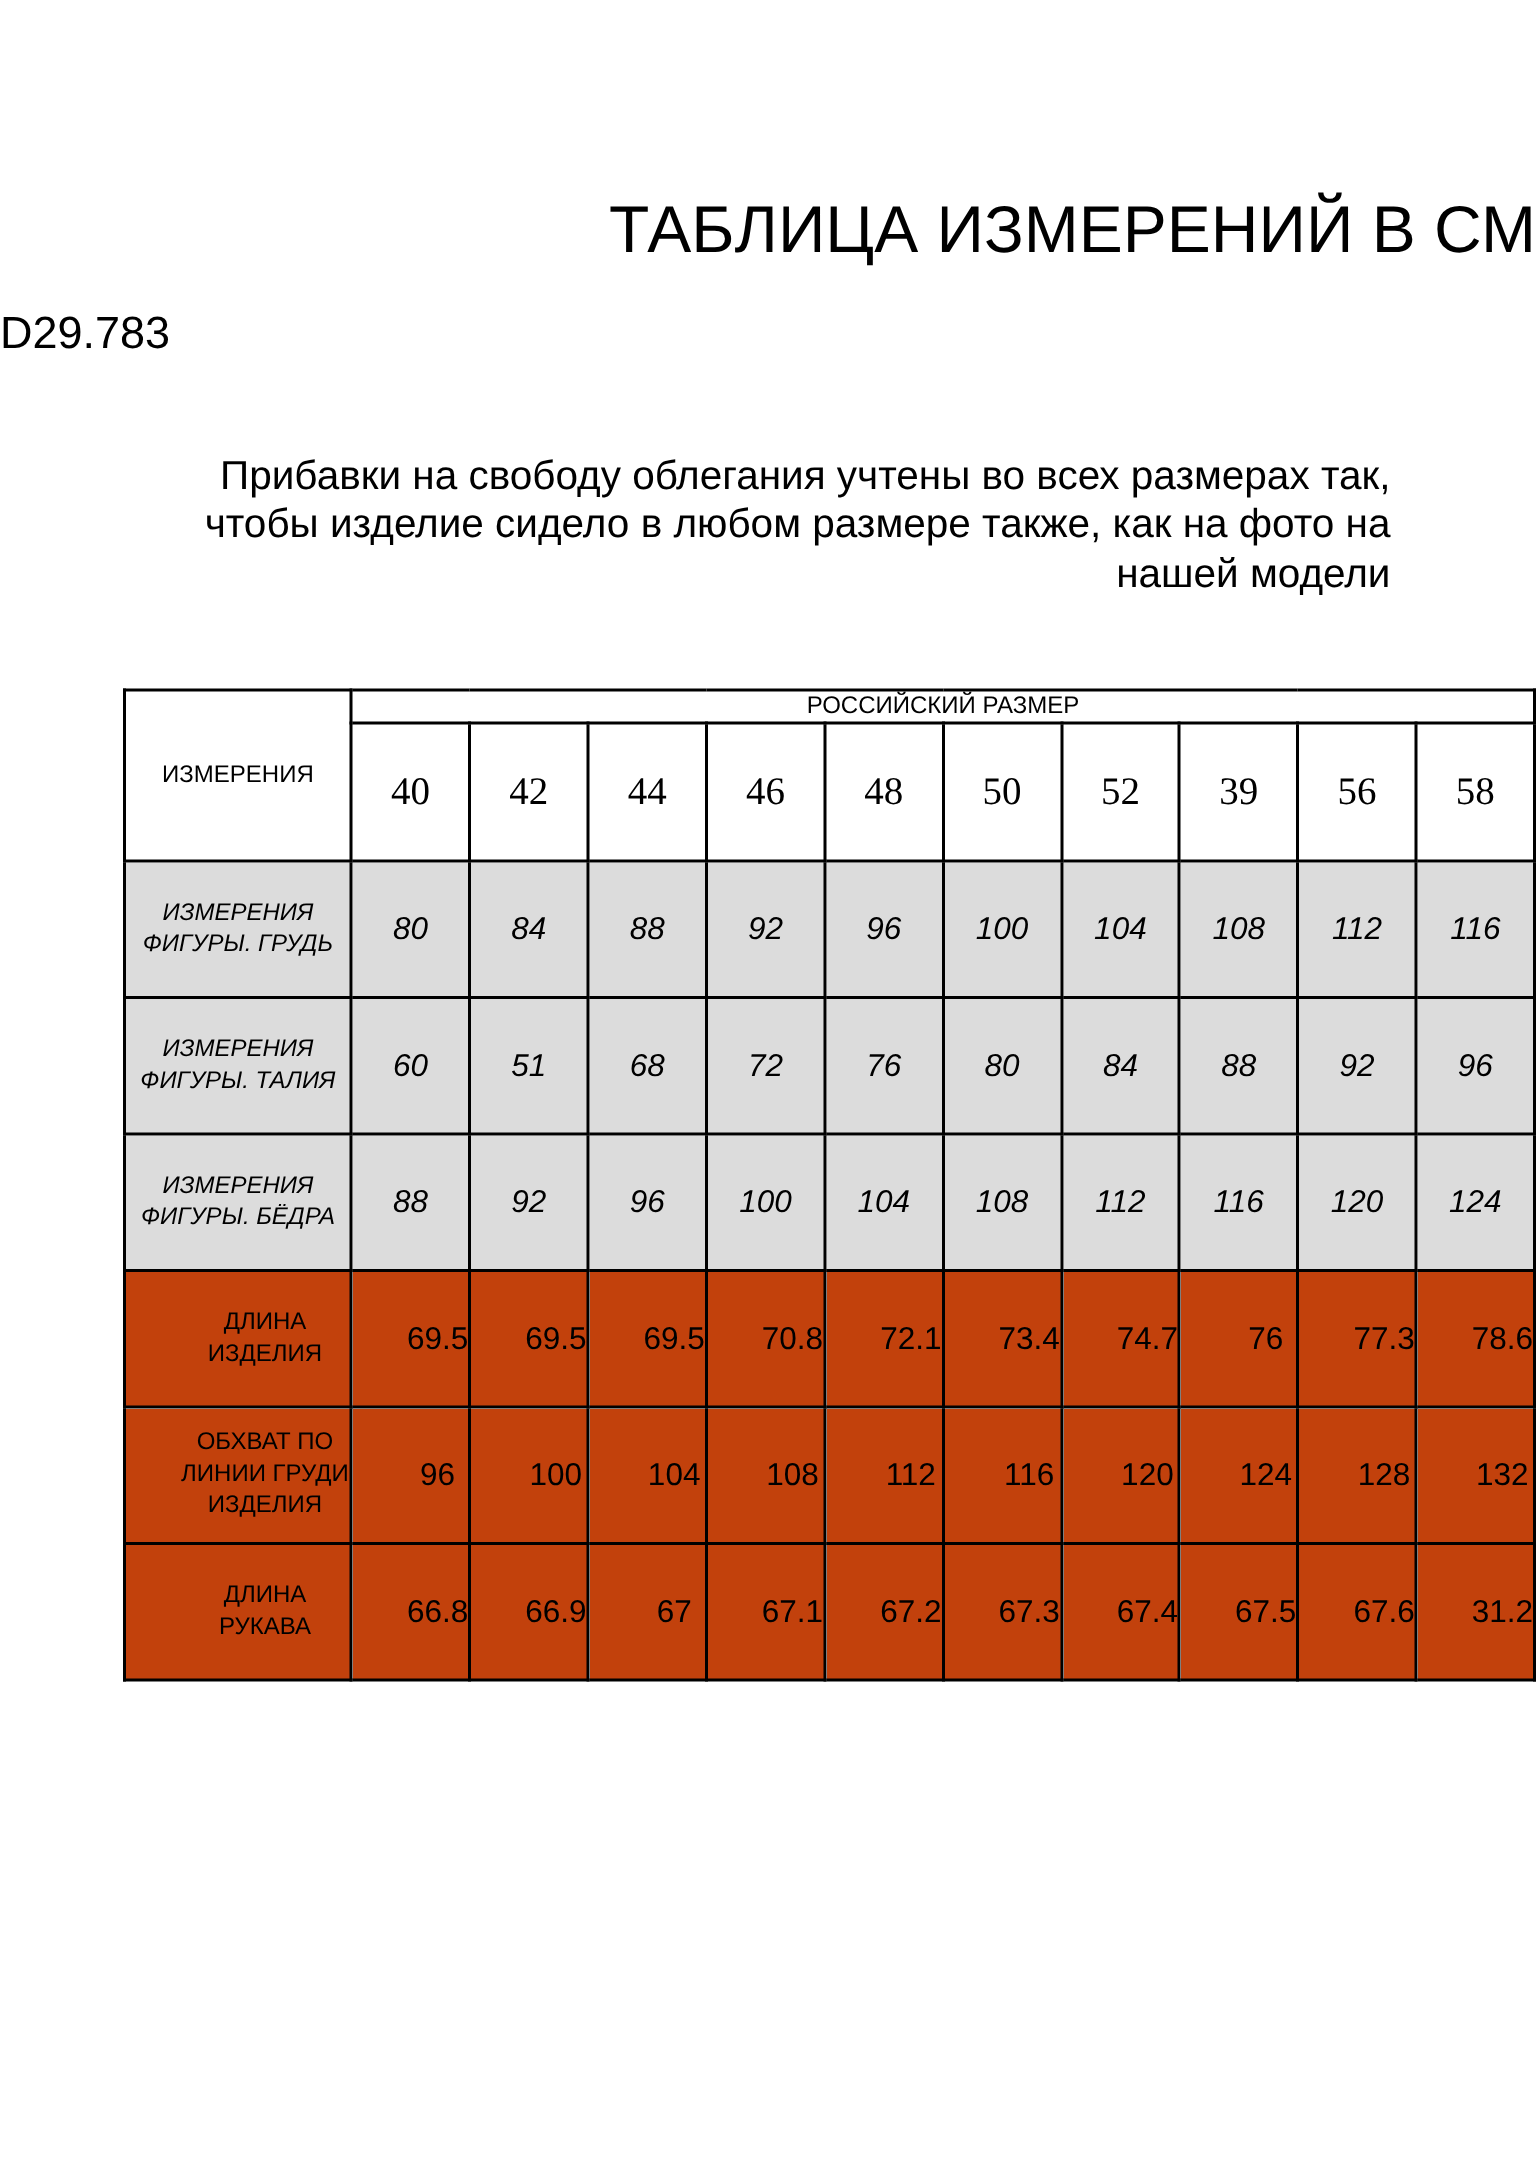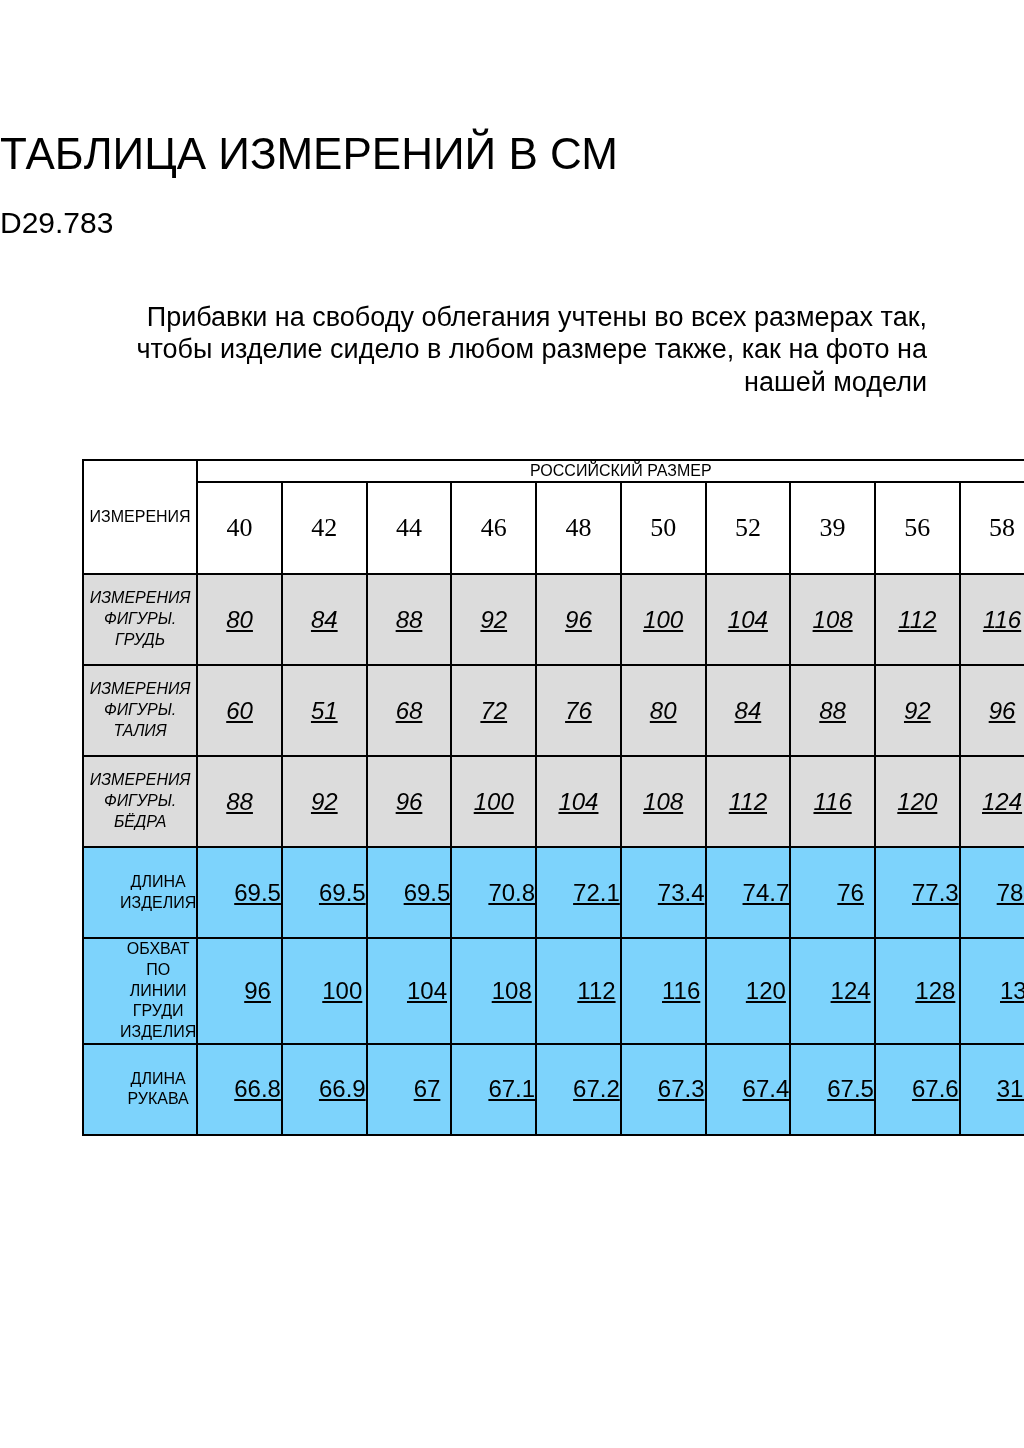--- a/index.html
+++ b/index.html
@@ -7,21 +7,21 @@
   body {
     width: 1024px; height: 1448px;
     background: #ffffff;
     color: var(--text-color);
     font-family: "Liberation Sans", sans-serif;
     position: relative;
     overflow: hidden;
   }
   .title {
     position: absolute; top: 100px; left: 0; width: 1024px;
-    text-align: left;
+    text-align: right;
     font-size: 44px; font-weight: 400; line-height: 1.15;
     white-space: nowrap;
   }
   .model-code {
     position: absolute; top: 206px; left: 0; width: 1024px;
     font-size: 30px; font-weight: 400;
   }
   .note {
     position: absolute; top: 274px; left: 97px; width: 830px;
     text-align: right;
@@ -37,24 +37,24 @@
     text-align: center;
     vertical-align: middle;
     padding: 0;
     font-weight: 400;
     overflow: hidden;
   }
   .group-header-cell { height: 20px; font-size: 16px; }
   .corner-cell { font-size: 16px; }
   .size-cell { height: 90px; font-size: 26px; font-weight: 700; font-family: Liberation Serif, serif; }
   .row-label { font-size: 16px; line-height: 1.3; padding: 4px 7px; }
-  .value-cell { font-size: 24px; text-decoration: underline; }
+  .value-cell { font-size: 21px; }
   .body-row { height: 91px; }
   tr.figure th, tr.figure td { background: var(--figure-bg); font-style: italic; }
-  tr.product th, tr.product td { background: #7dd3fc; font-style: normal; padding-left: 36px; }
+  tr.product th, tr.product td { background: #c2410c; font-style: normal; padding-left: 36px; }
 </style>
 </head>
 <body>
 
 <h1 class="title">ТАБЛИЦА ИЗМЕРЕНИЙ В СМ</h1>
 
 <div class="model-code">D29.783</div>
 
 <p class="note">Прибавки на свободу облегания учтены во всех размерах так, чтобы изделие сидело в любом размере также, как на фото на нашей модели</p>
 

